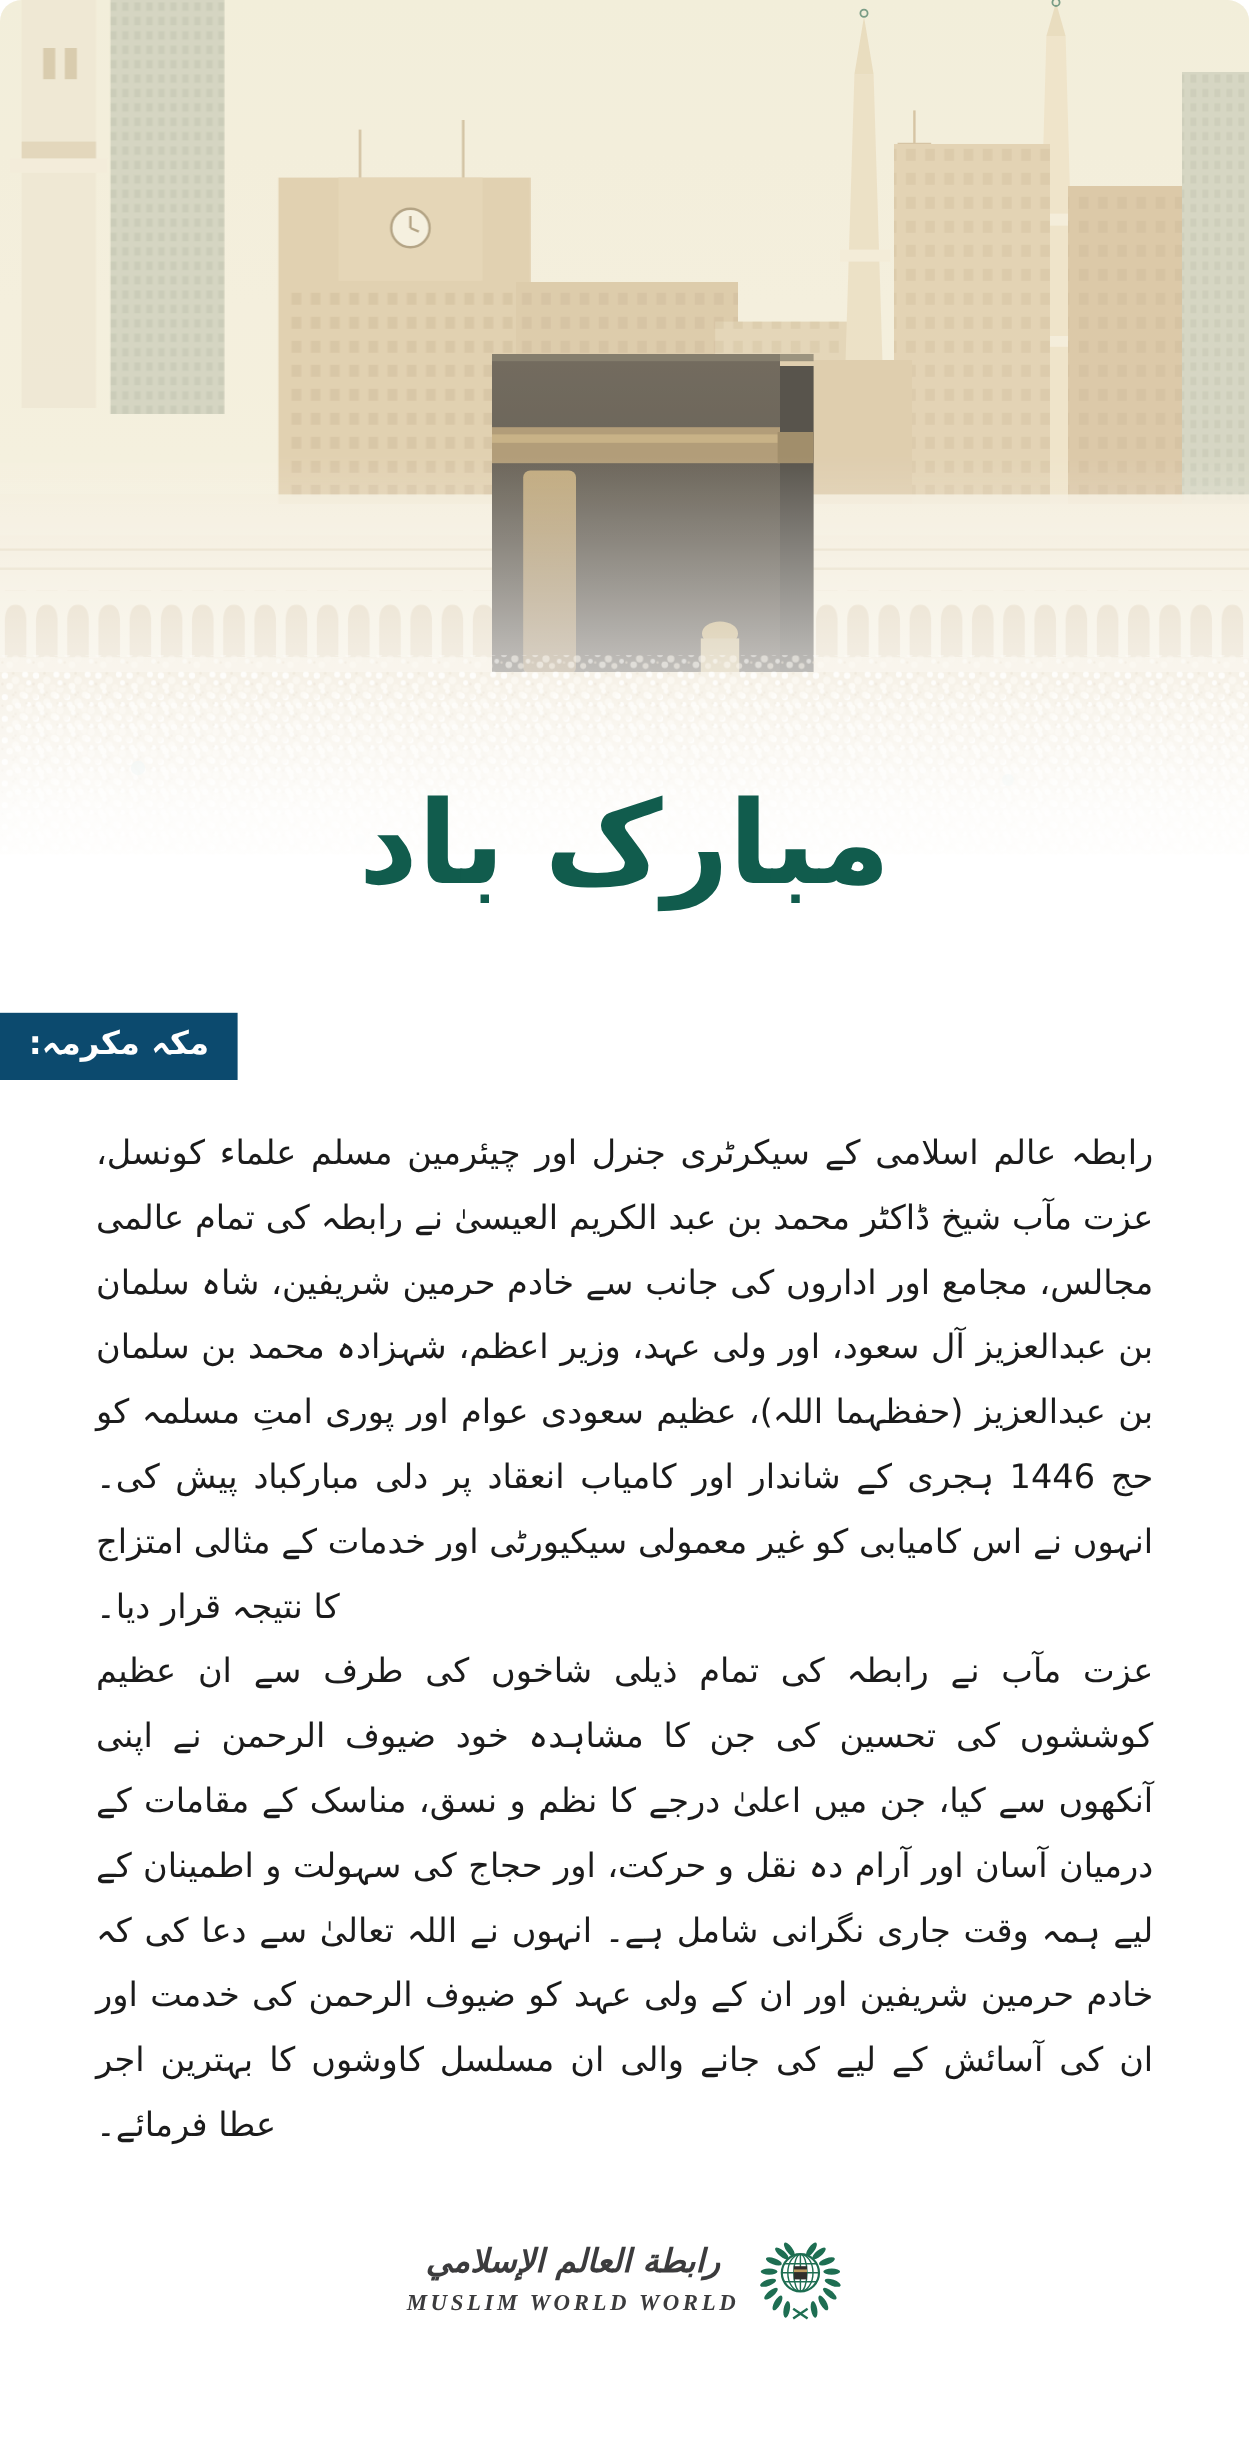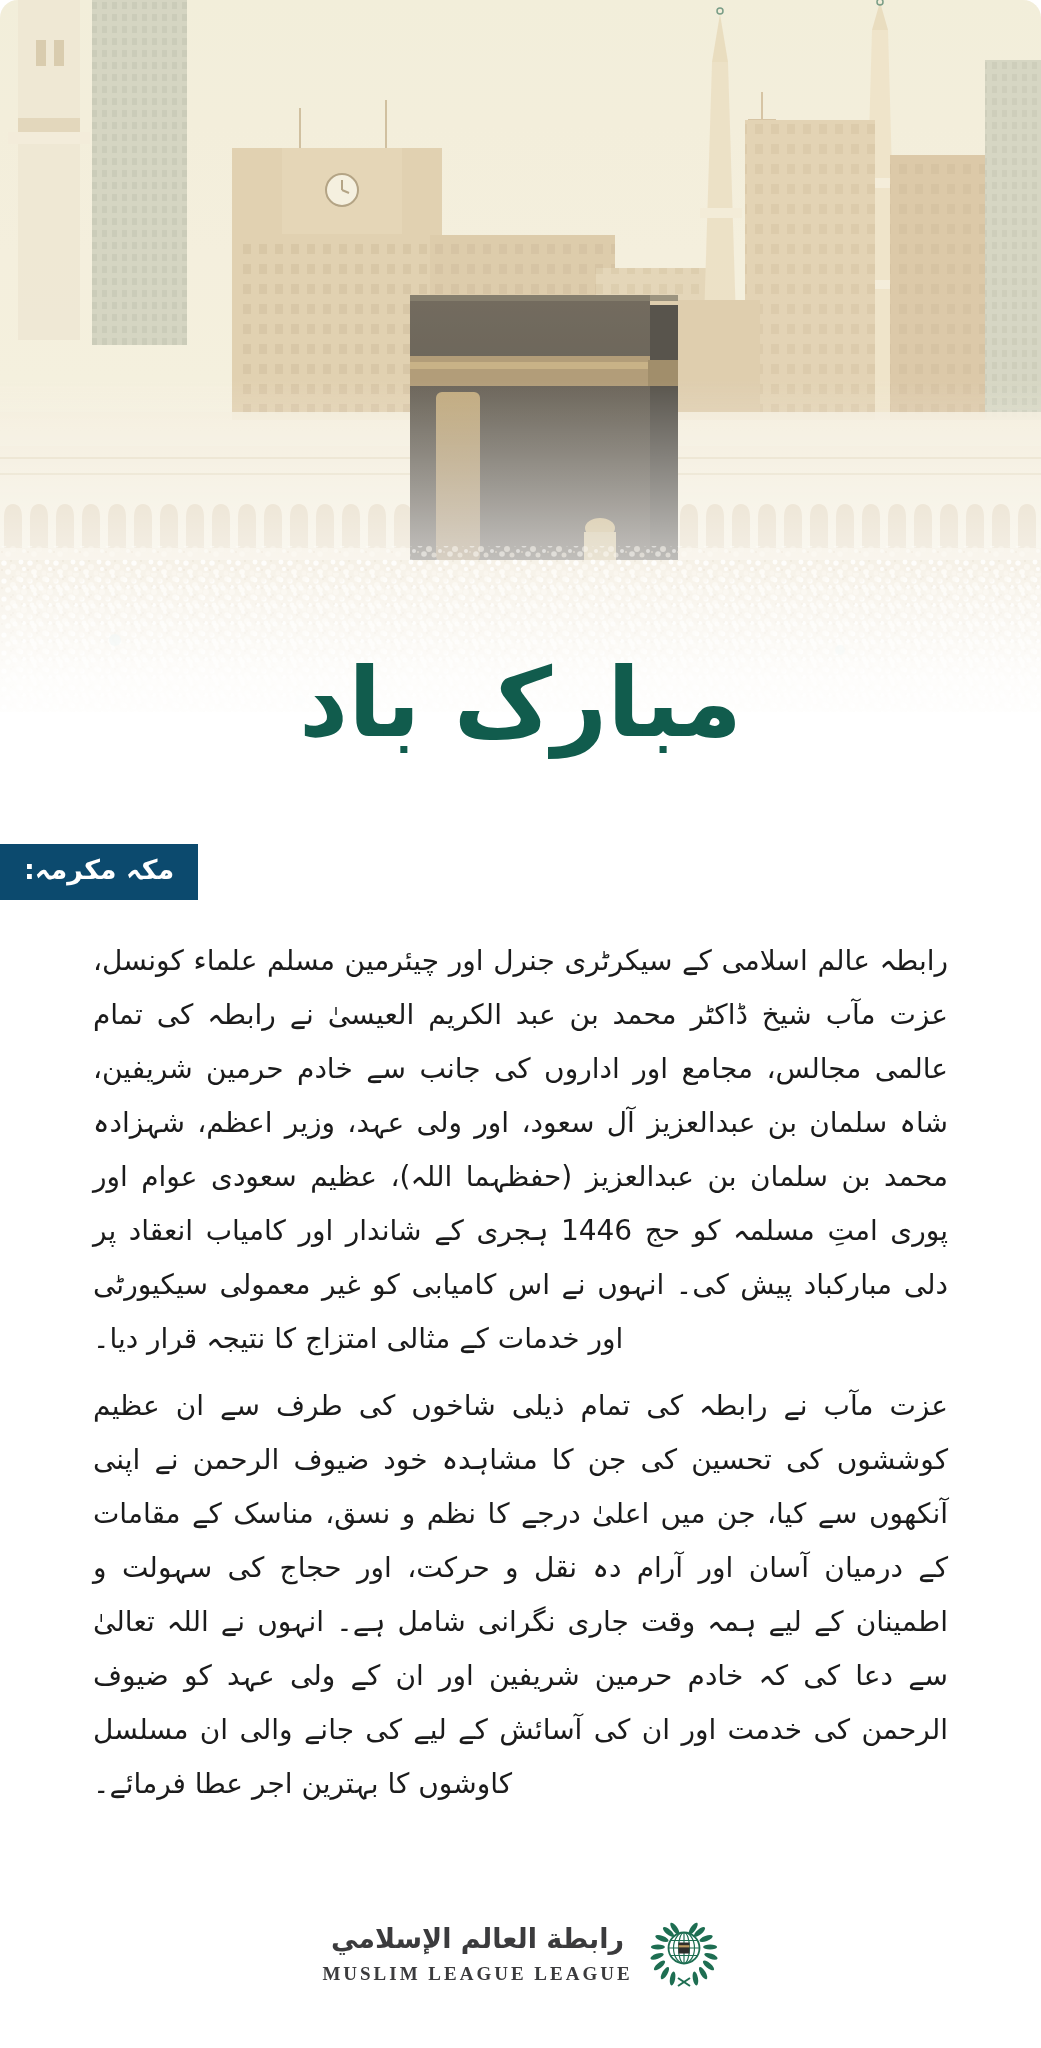--- a/index.html
+++ b/index.html
@@ -39,26 +39,26 @@
   
   .body-text{
     margin:34px 80px 0 80px;
     direction:rtl;
     color:#1b1b1b;
     font-size:28px;line-height:54px;
     text-align:justify;
     text-align-last:left;
     -moz-text-align-last:left;
   }
-  .body-text p{margin:13px;padding:0;}
+  .body-text p{margin:0;padding:0;}
   
   .footer{
-    position:absolute;left:0;right:0;top:1912px;
+    position:absolute;left:0;right:0;top:1858px;
     display:flex;justify-content:center;align-items:center;
-    gap:16px;direction:ltr;
+    gap:16px;direction:ltr;font-style:italic;
   }
   .logo-names{display:flex;flex-direction:column;align-items:center;}
   .logo-arabic{
     font-family:"DejaVu Sans",sans-serif;
     font-size:27px;font-weight:bold;color:#3b3b3d;
     direction:rtl;line-height:40px;
   }
   .logo-english{
     font-family:"Liberation Serif","DejaVu Serif",serif;
     font-size:19px;font-weight:bold;color:#3b3b3d;
@@ -212,21 +212,21 @@
   </div>
 
   <div class="body-text">
     <p>رابطہ عالم اسلامی کے سیکرٹری جنرل اور چیئرمین مسلم علماء کونسل، عزت مآب شیخ ڈاکٹر محمد بن عبد الکریم العیسیٰ نے رابطہ کی تمام عالمی مجالس، مجامع اور اداروں کی جانب سے خادم حرمین شریفین، شاہ سلمان بن عبدالعزیز آل سعود، اور ولی عہد، وزیر اعظم، شہزادہ محمد بن سلمان بن عبدالعزیز (حفظہما اللہ)، عظیم سعودی عوام اور پوری امتِ مسلمہ کو حج 1446 ہجری کے شاندار اور کامیاب انعقاد پر دلی مبارکباد پیش کی۔ انہوں نے اس کامیابی کو غیر معمولی سیکیورٹی اور خدمات کے مثالی امتزاج کا نتیجہ قرار دیا۔</p>
     <p>عزت مآب نے رابطہ کی تمام ذیلی شاخوں کی طرف سے ان عظیم کوششوں کی تحسین کی جن کا مشاہدہ خود ضیوف الرحمن نے اپنی آنکھوں سے کیا، جن میں اعلیٰ درجے کا نظم و نسق، مناسک کے مقامات کے درمیان آسان اور آرام دہ نقل و حرکت، اور حجاج کی سہولت و اطمینان کے لیے ہمہ وقت جاری نگرانی شامل ہے۔ انہوں نے اللہ تعالیٰ سے دعا کی کہ خادم حرمین شریفین اور ان کے ولی عہد کو ضیوف الرحمن کی خدمت اور ان کی آسائش کے لیے کی جانے والی ان مسلسل کاوشوں کا بہترین اجر عطا فرمائے۔</p>
   </div>
 
   <footer class="footer">
     <div class="logo-names">
       <div class="logo-arabic">رابطة العالم الإسلامي</div>
-      <div class="logo-english">MUSLIM LEAGUE LEAGUE</div>
+      <div class="logo-english">MUSLIM WORLD WORLD</div>
     </div>
     <svg width="70" height="80" viewBox="0 0 70 80" aria-hidden="true">
       <defs>
         <clipPath id="globeClip">
             <circle cx="35" cy="36" r="15.5"></circle>
           </clipPath>
         <g id="leaf">
             <ellipse cx="0" cy="0" rx="2.6" ry="7" fill="#1e6e52"></ellipse>
           </g>
       </defs>

